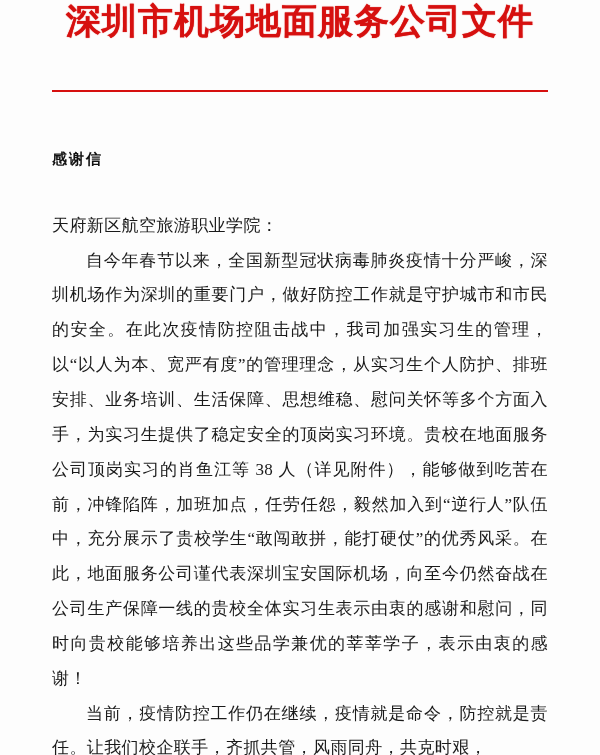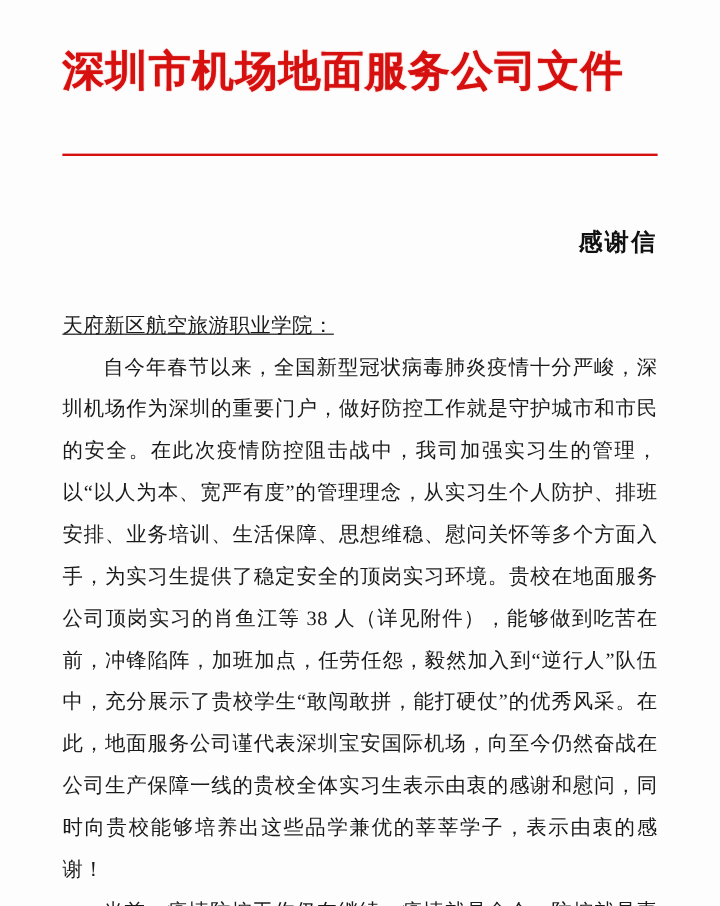--- a/index.html
+++ b/index.html
@@ -15,59 +15,57 @@
   }
   .page {
     position: relative;
     width: 600px;
     height: 755px;
     background: #fdfdfd;
     box-sizing: border-box;
     padding: 0 52px;
   }
   .doc-header {
-    text-align: left;
-    padding-top: 38px;
+    text-align: center;
   }
   .doc-header-title {
     color: #d6100f;
     font-family: "Liberation Serif", "DejaVu Serif", serif;
     font-weight: bold;
     font-size: 35px;
     letter-spacing: 1px;
     line-height: 1.25;
     white-space: nowrap;
     text-shadow: 0 0 1px #d6100f;
   }
   .header-rule {
     margin-top: 46px;
     height: 2px;
     background: #d6100f;
     width: 100%;
   }
   .doc-subject {
-    text-align: right;
-    font-size: 20px;
+    text-align: left;
+    font-size: 15px;
     font-weight: bold;
     color: #111111;
     margin-top: 58px;
     letter-spacing: 2px;
   }
   .doc-body {
     margin-top: 40px;
     font-size: 17px;
     color: #1a1a1a;
     line-height: 2.05;
     letter-spacing: 0.4px;
     text-align: justify;
     text-justify: inter-ideograph;
   }
   .salutation {
     margin: 0 0 0 0;
-    text-decoration: underline;
   }
   .para {
     margin: 0;
     text-indent: 2em;
     font-family: Liberation Serif, serif;
   }
 </style>
 </head>
 <body>
 

